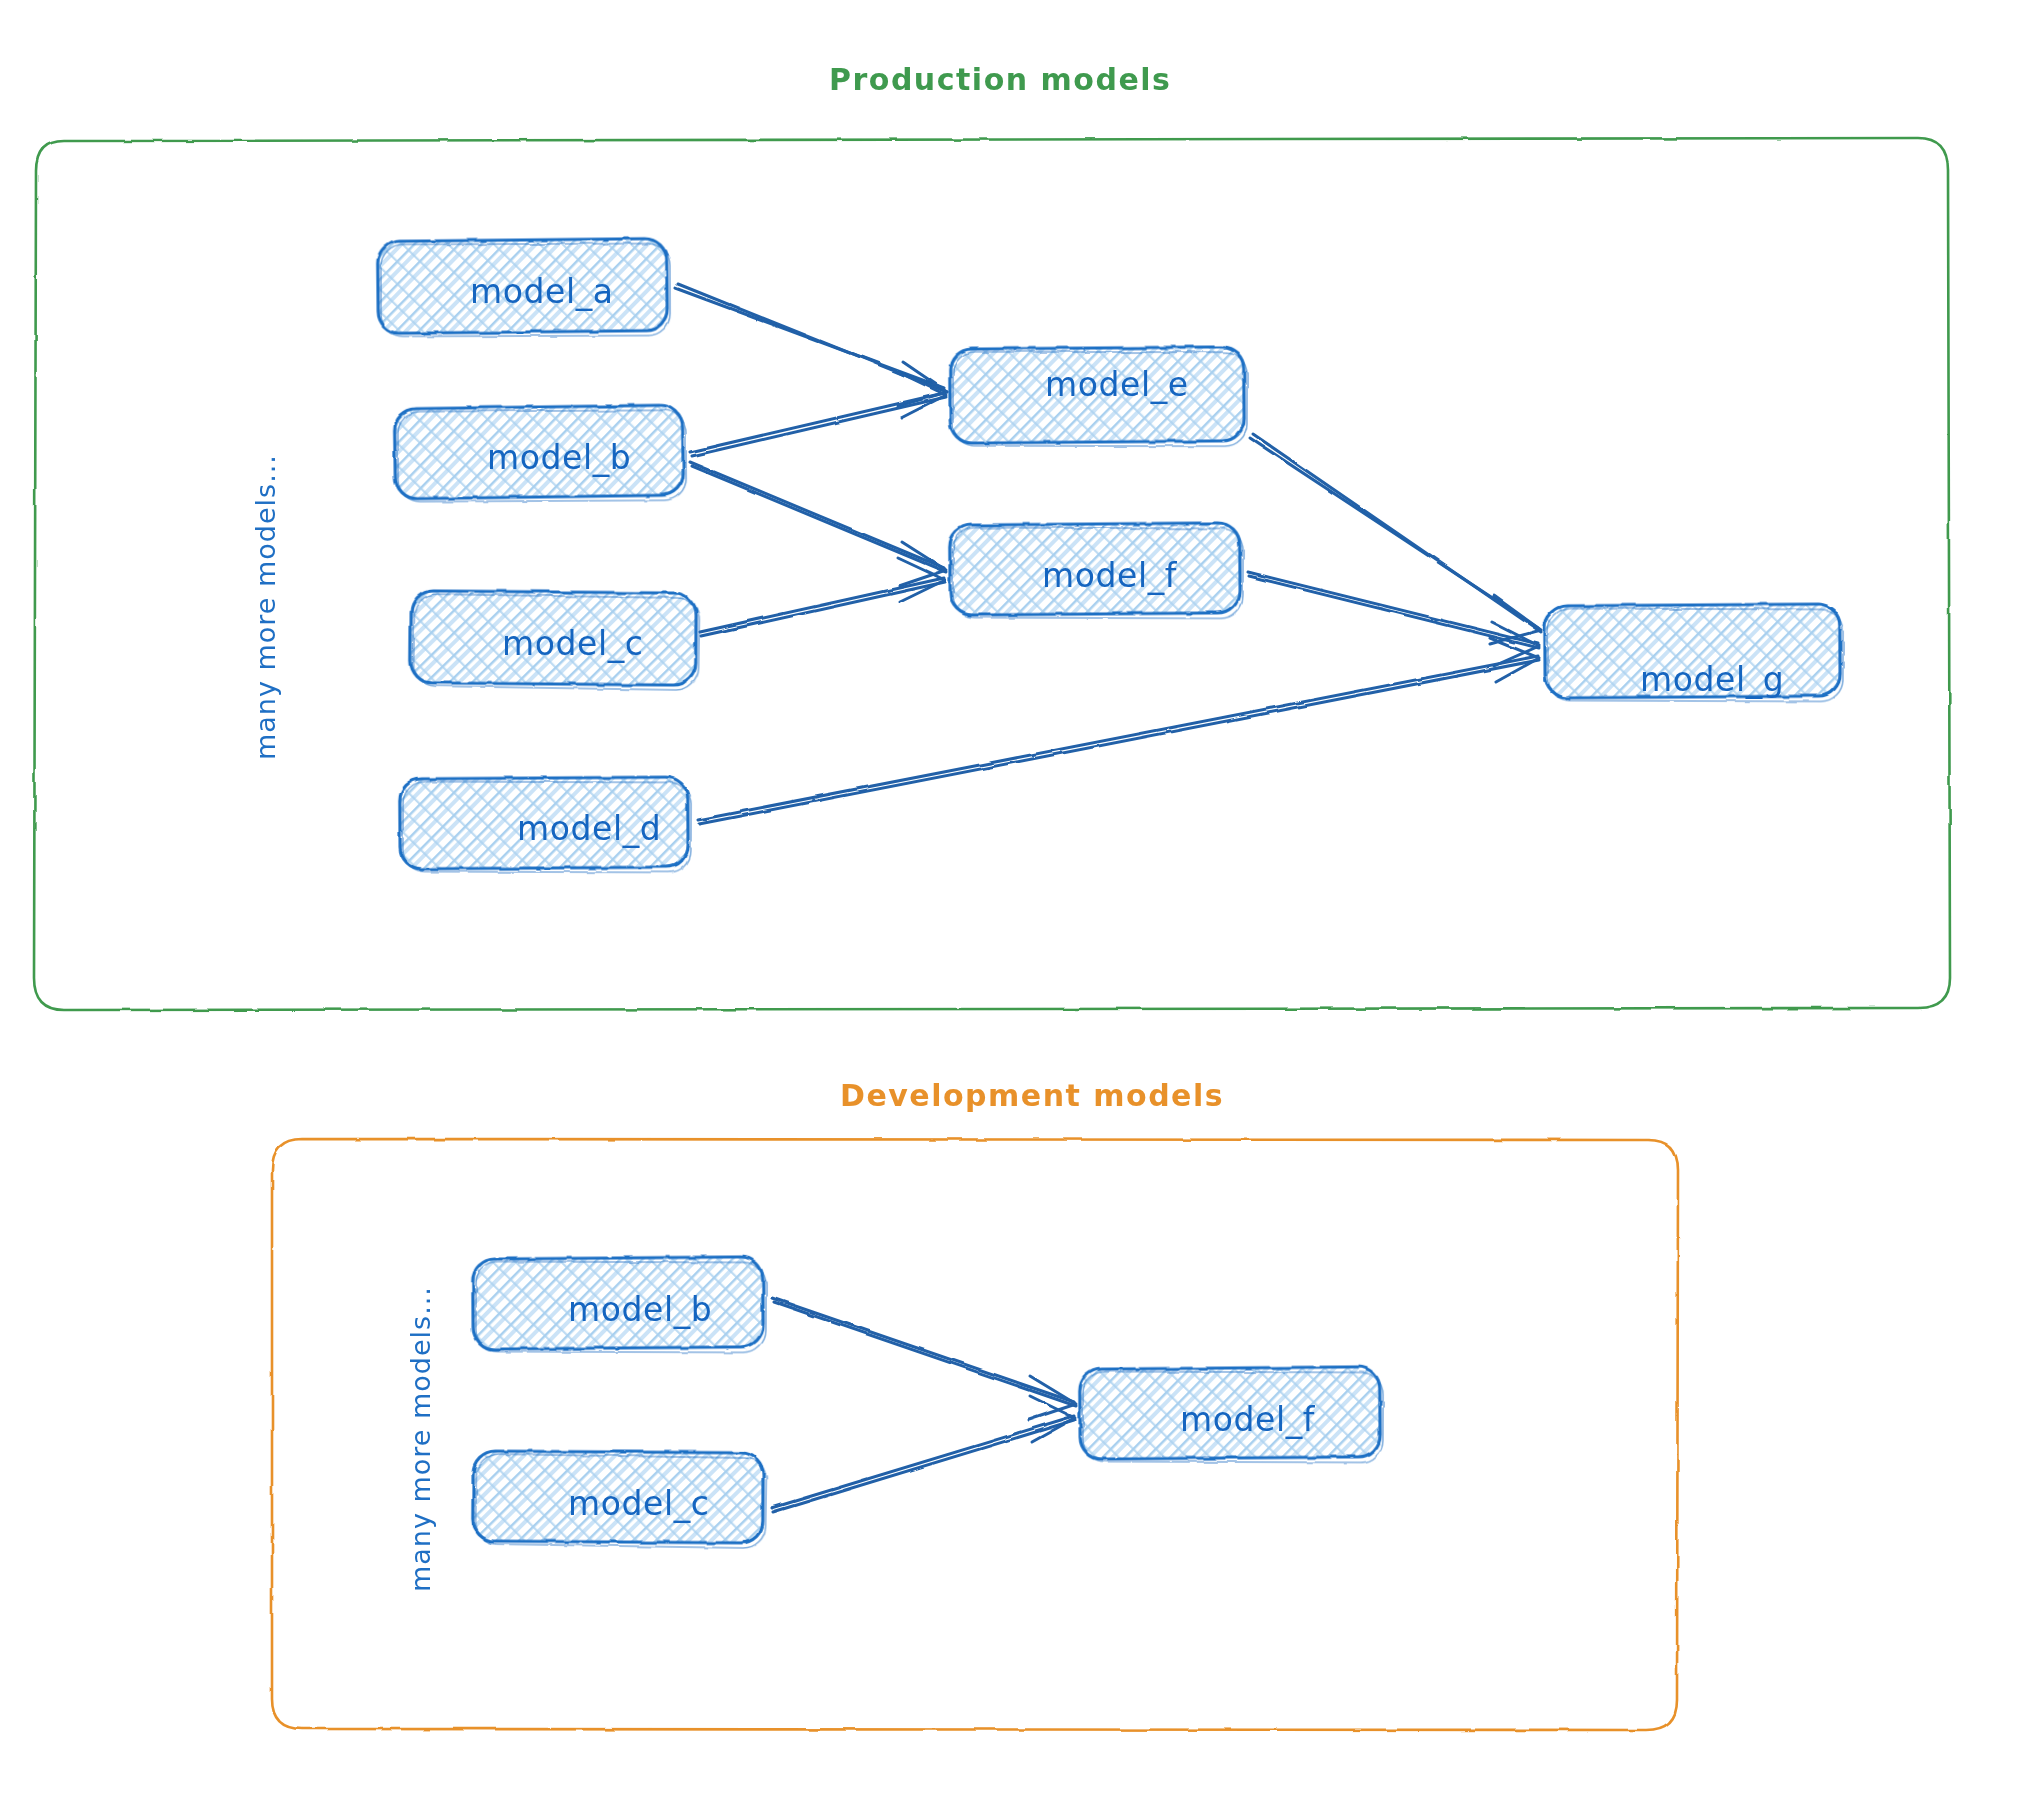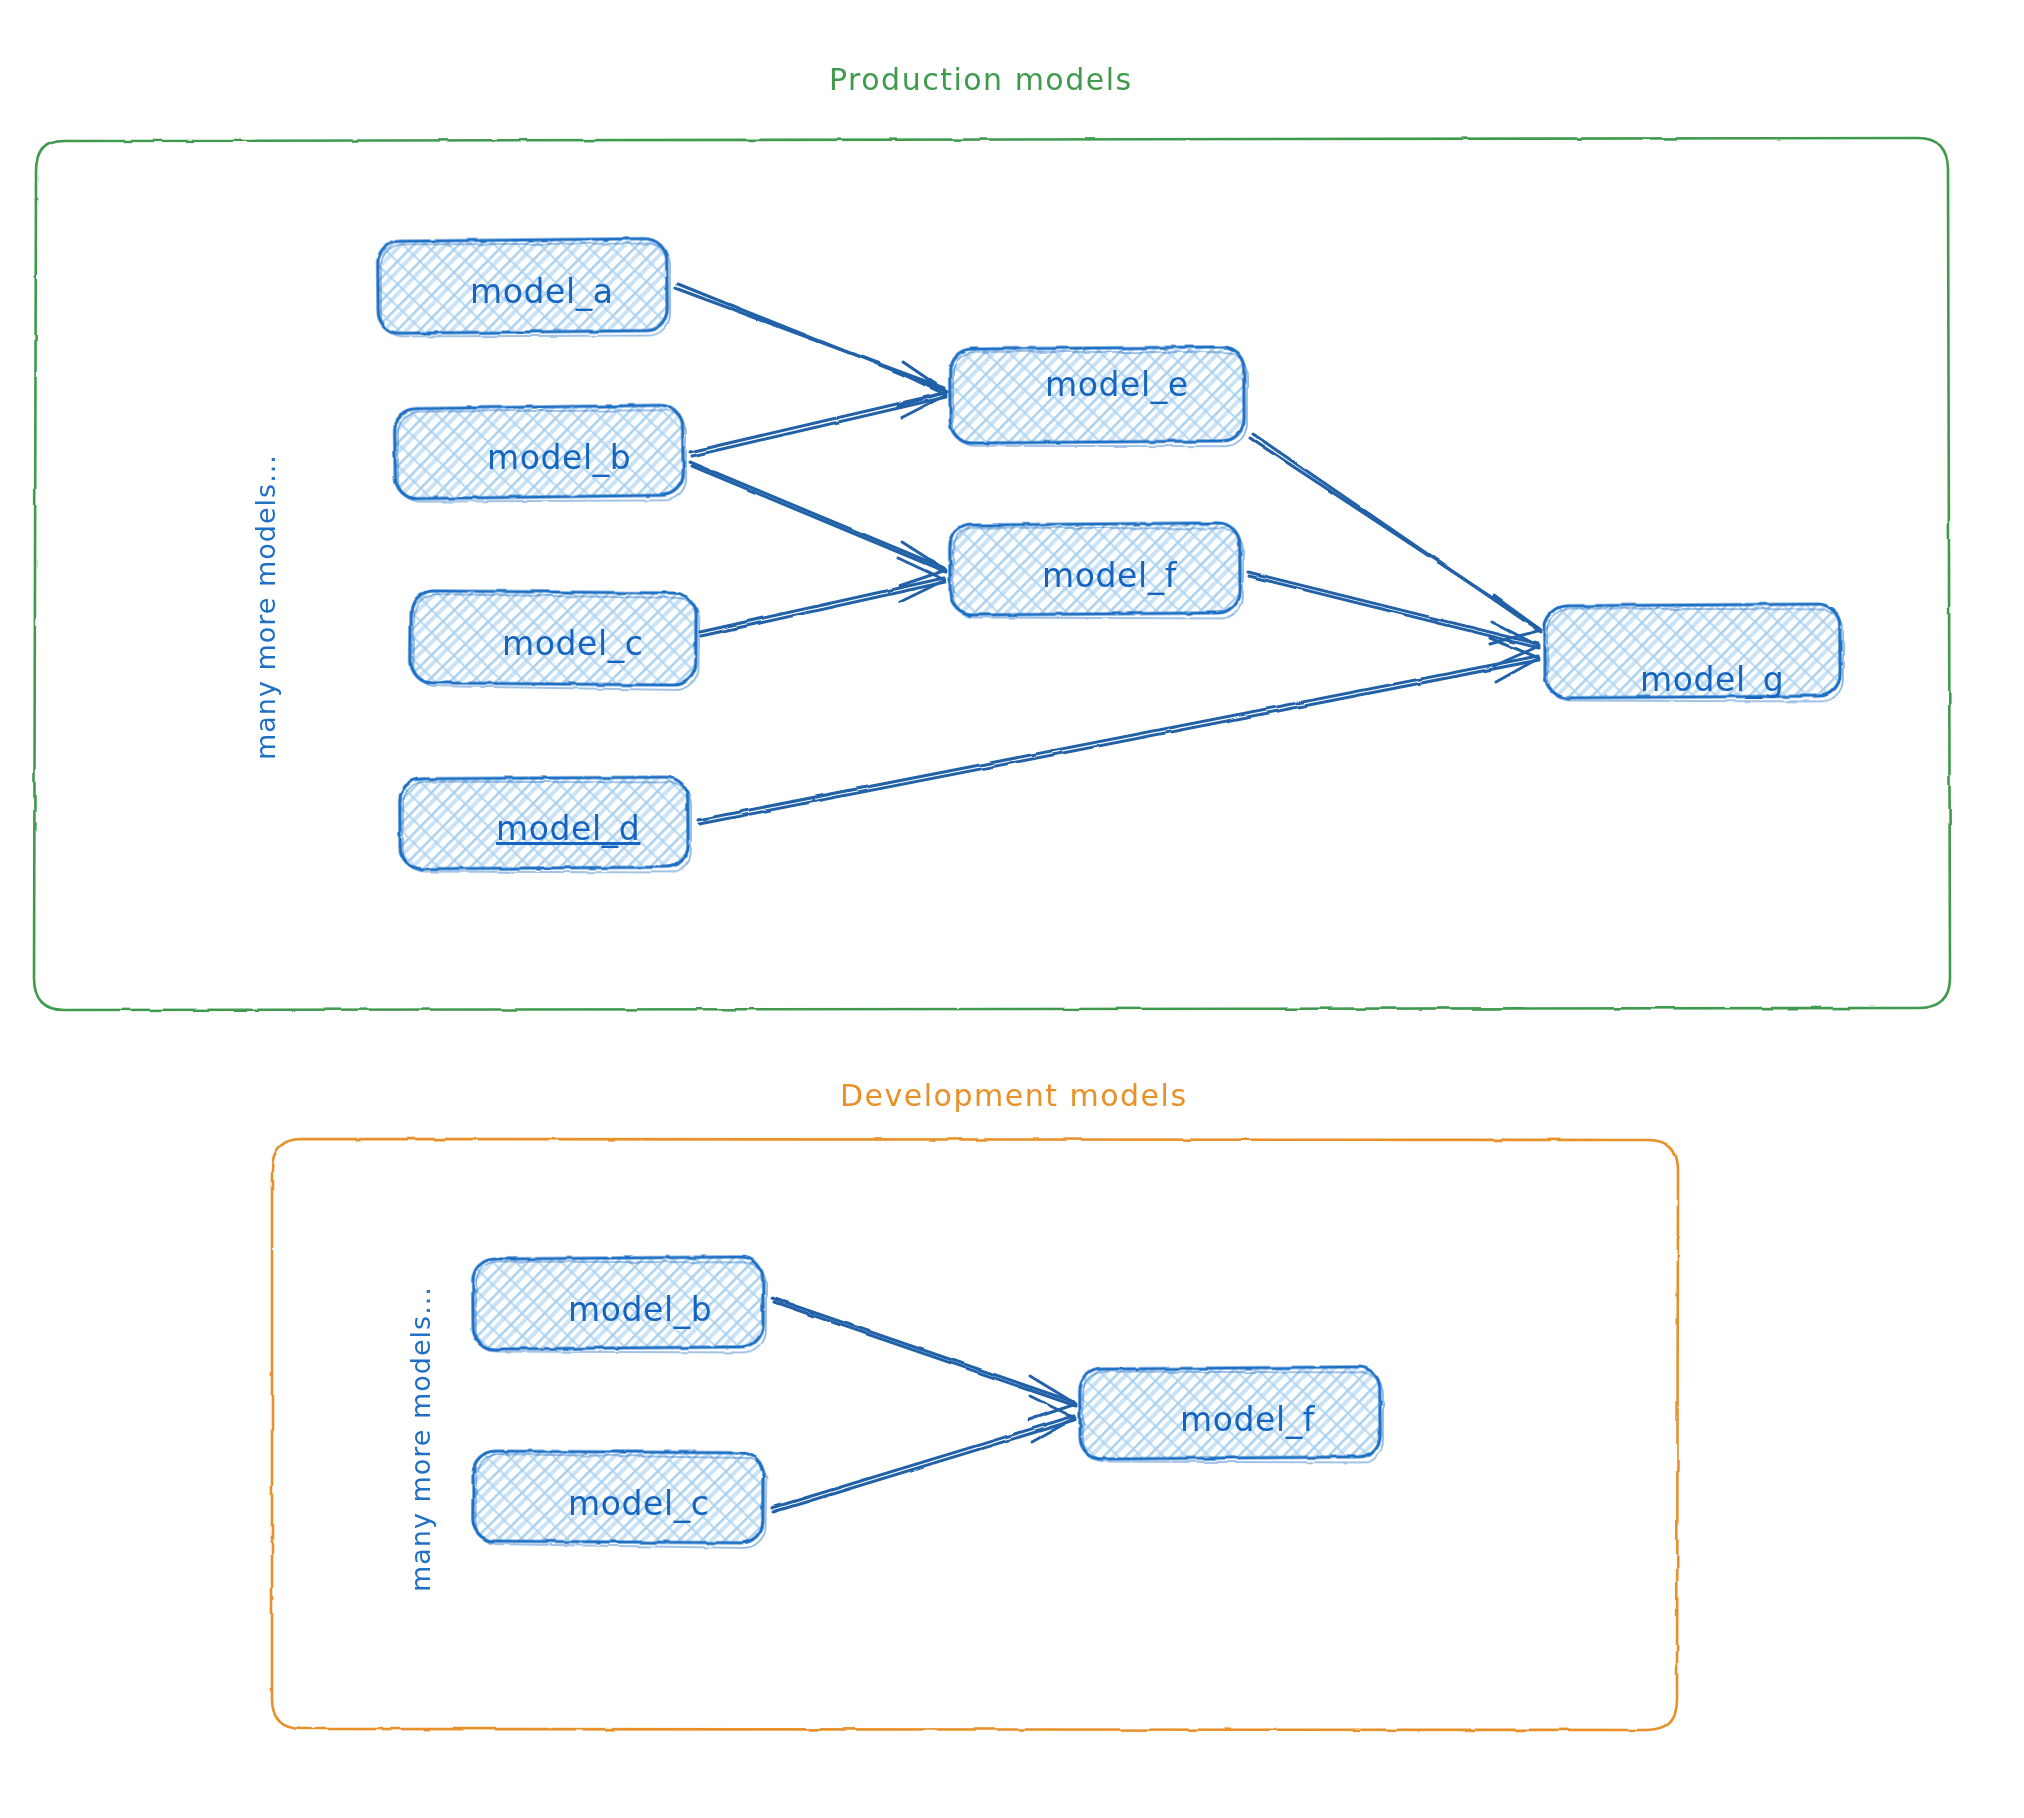--- a/index.html
+++ b/index.html
@@ -20,21 +20,21 @@
     top: 0; left: 0;
     width: 2024px;
     height: 1818px;
   }
   .group-title {
     position: absolute;
     font-family: "DejaVu Sans", sans-serif;
     font-size: 30px;
     letter-spacing: 1.5px;
     white-space: nowrap;
-    font-weight: 400;
+    font-weight: 700;
   }
   .group-title.prod { color: #3f9a4e; }
   .group-title.dev  { color: #e8912a; }
 
   .node-label {
     position: absolute;
     font-family: "DejaVu Sans", sans-serif;
     font-size: 33px;
     color: #1565c0;
     letter-spacing: 0.6px;
@@ -224,21 +224,21 @@
   <div class="group-title prod" style="left:829px; top:62px;">Production models</div>
 
   <div class="side-label" style="left:250px; top:760px;">many more models...</div>
 
   <div class="node-label" style="left:470px; top:272px;">model_a</div>
 
   <div class="node-label" style="left:487px; top:438px;">model_b</div>
 
   <div class="node-label" style="left:502px; top:624px;">model_c</div>
 
-  <div class="node-label" style="left:496px; top:809px;text-decoration:underline;">model_d</div>
+  <div class="node-label" style="left:517px; top:809px;">model_d</div>
 
   <div class="node-label" style="left:1045px; top:365px;">model_e</div>
 
   <div class="node-label" style="left:1042px; top:556px;">model_f</div>
 
   <div class="node-label" style="left:1640px; top:660px;">model_g</div>
 
   <div class="group-title dev" style="left:840px; top:1078px;text-align:right;">Development models</div>
 
   <div class="side-label" style="left:405px; top:1592px;">many more models...</div>

